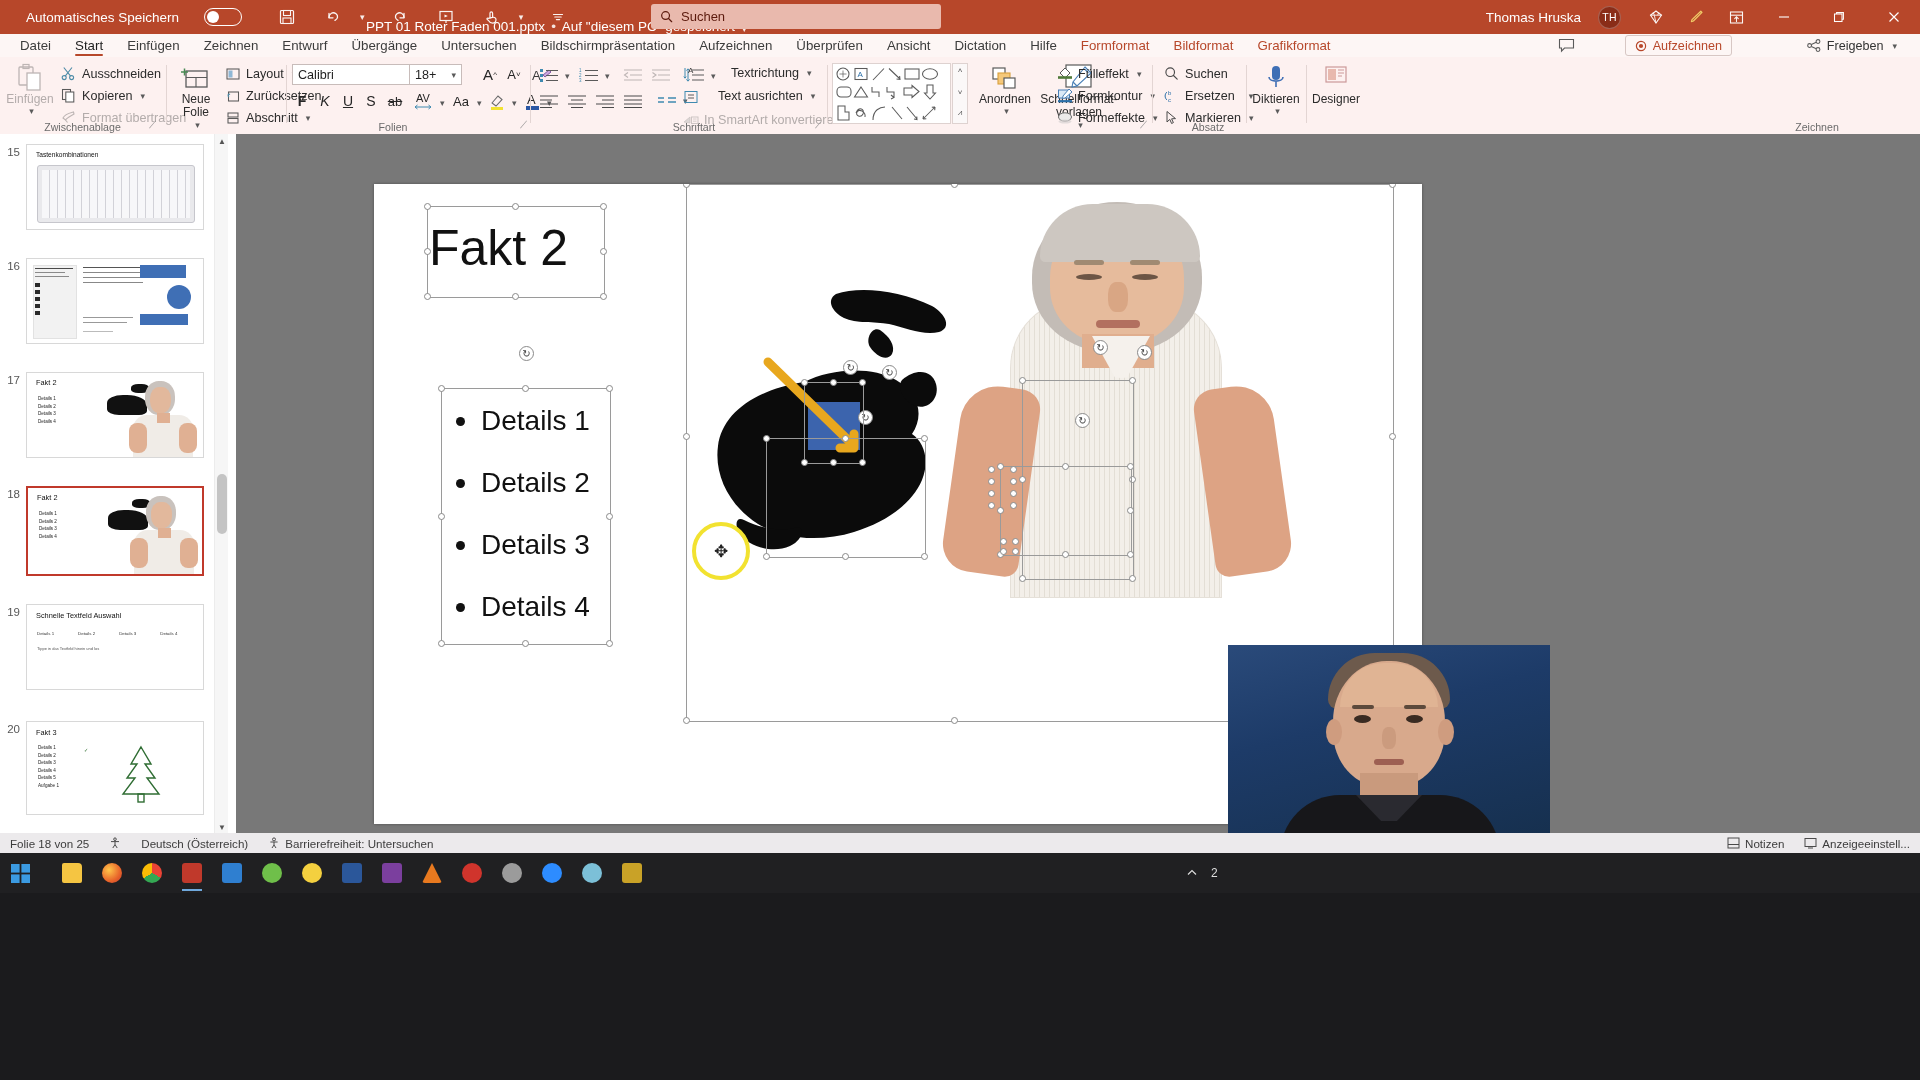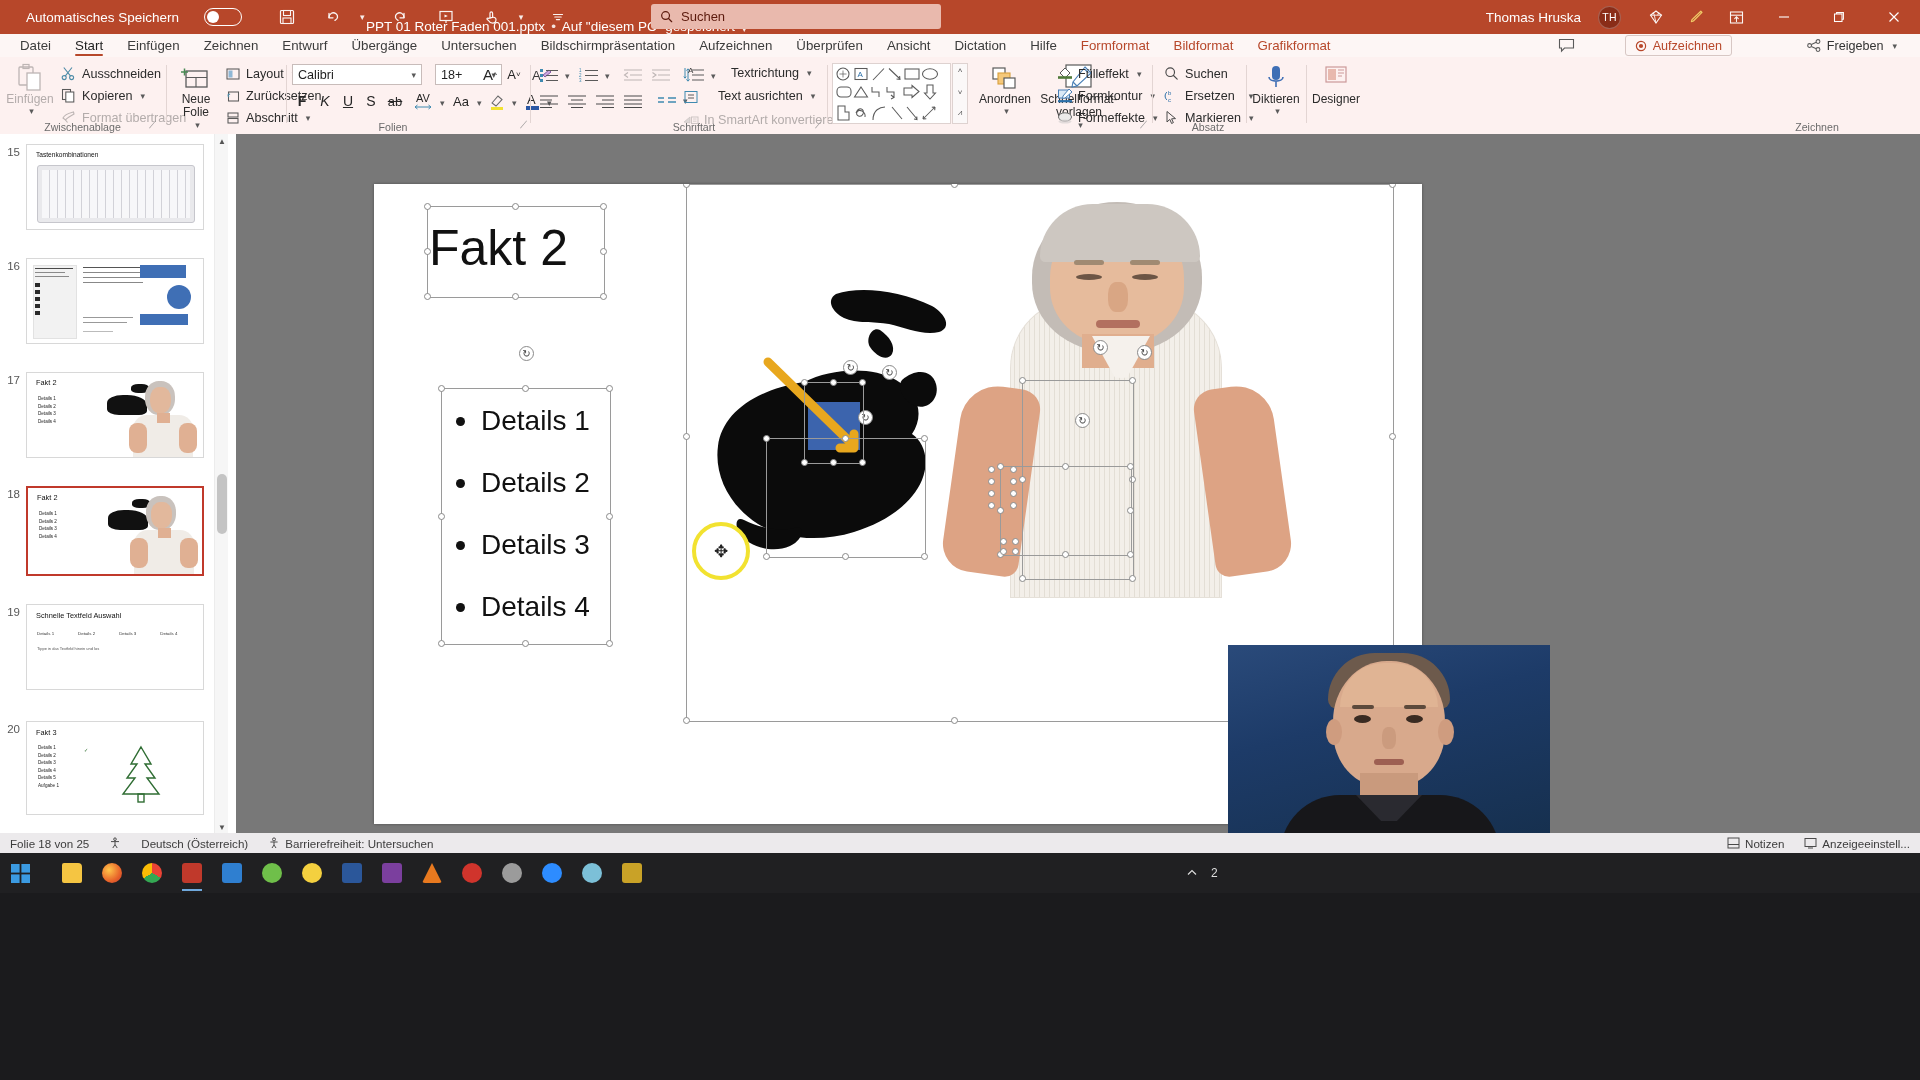--- a/index.html
+++ b/index.html
@@ -448,21 +448,21 @@
       </div>
       <div class="grp-label" style="left:167px;width:118px">Folien</div>
     </div>
     <div class="vsep" style="left:286px"></div>
 
     <div class="grp" style="left:287px;width:240px">
       <div class="combo" style="left:5px;top:7px;width:130px;height:21px">
         <span class="cv">Calibri</span>
         <span class="chev">▾</span>
       </div>
-      <div class="combo" style="left:148px;top:7px;width:67px;height:21px">
+      <div class="combo" style="left:122px;top:7px;width:53px;height:21px">
         <span class="cv">18+</span>
         <span class="chev">▾</span>
       </div>
       <div class="iconbtn" style="left:192px;top:7px;width:22px;height:21px;font-size:15px">A<sup style="font-size:8px">^</sup></div>
       <div class="iconbtn" style="left:216px;top:7px;width:22px;height:21px;font-size:13px">A<sup style="font-size:8px">˅</sup></div>
       <div class="iconbtn" style="left:243px;top:7px;width:24px;height:21px">
         <svg width="20" height="18" viewBox="0 0 20 18">
             <text x="0" y="14" font-size="13" font-family="Liberation Sans" fill="#3a3a3a">A</text>
             <path d="M11 9 L17 4 L19 6 L13 11 Z" fill="#c9a7dd" stroke="#7b4f9e" stroke-width=".9"></path>
           </svg>

